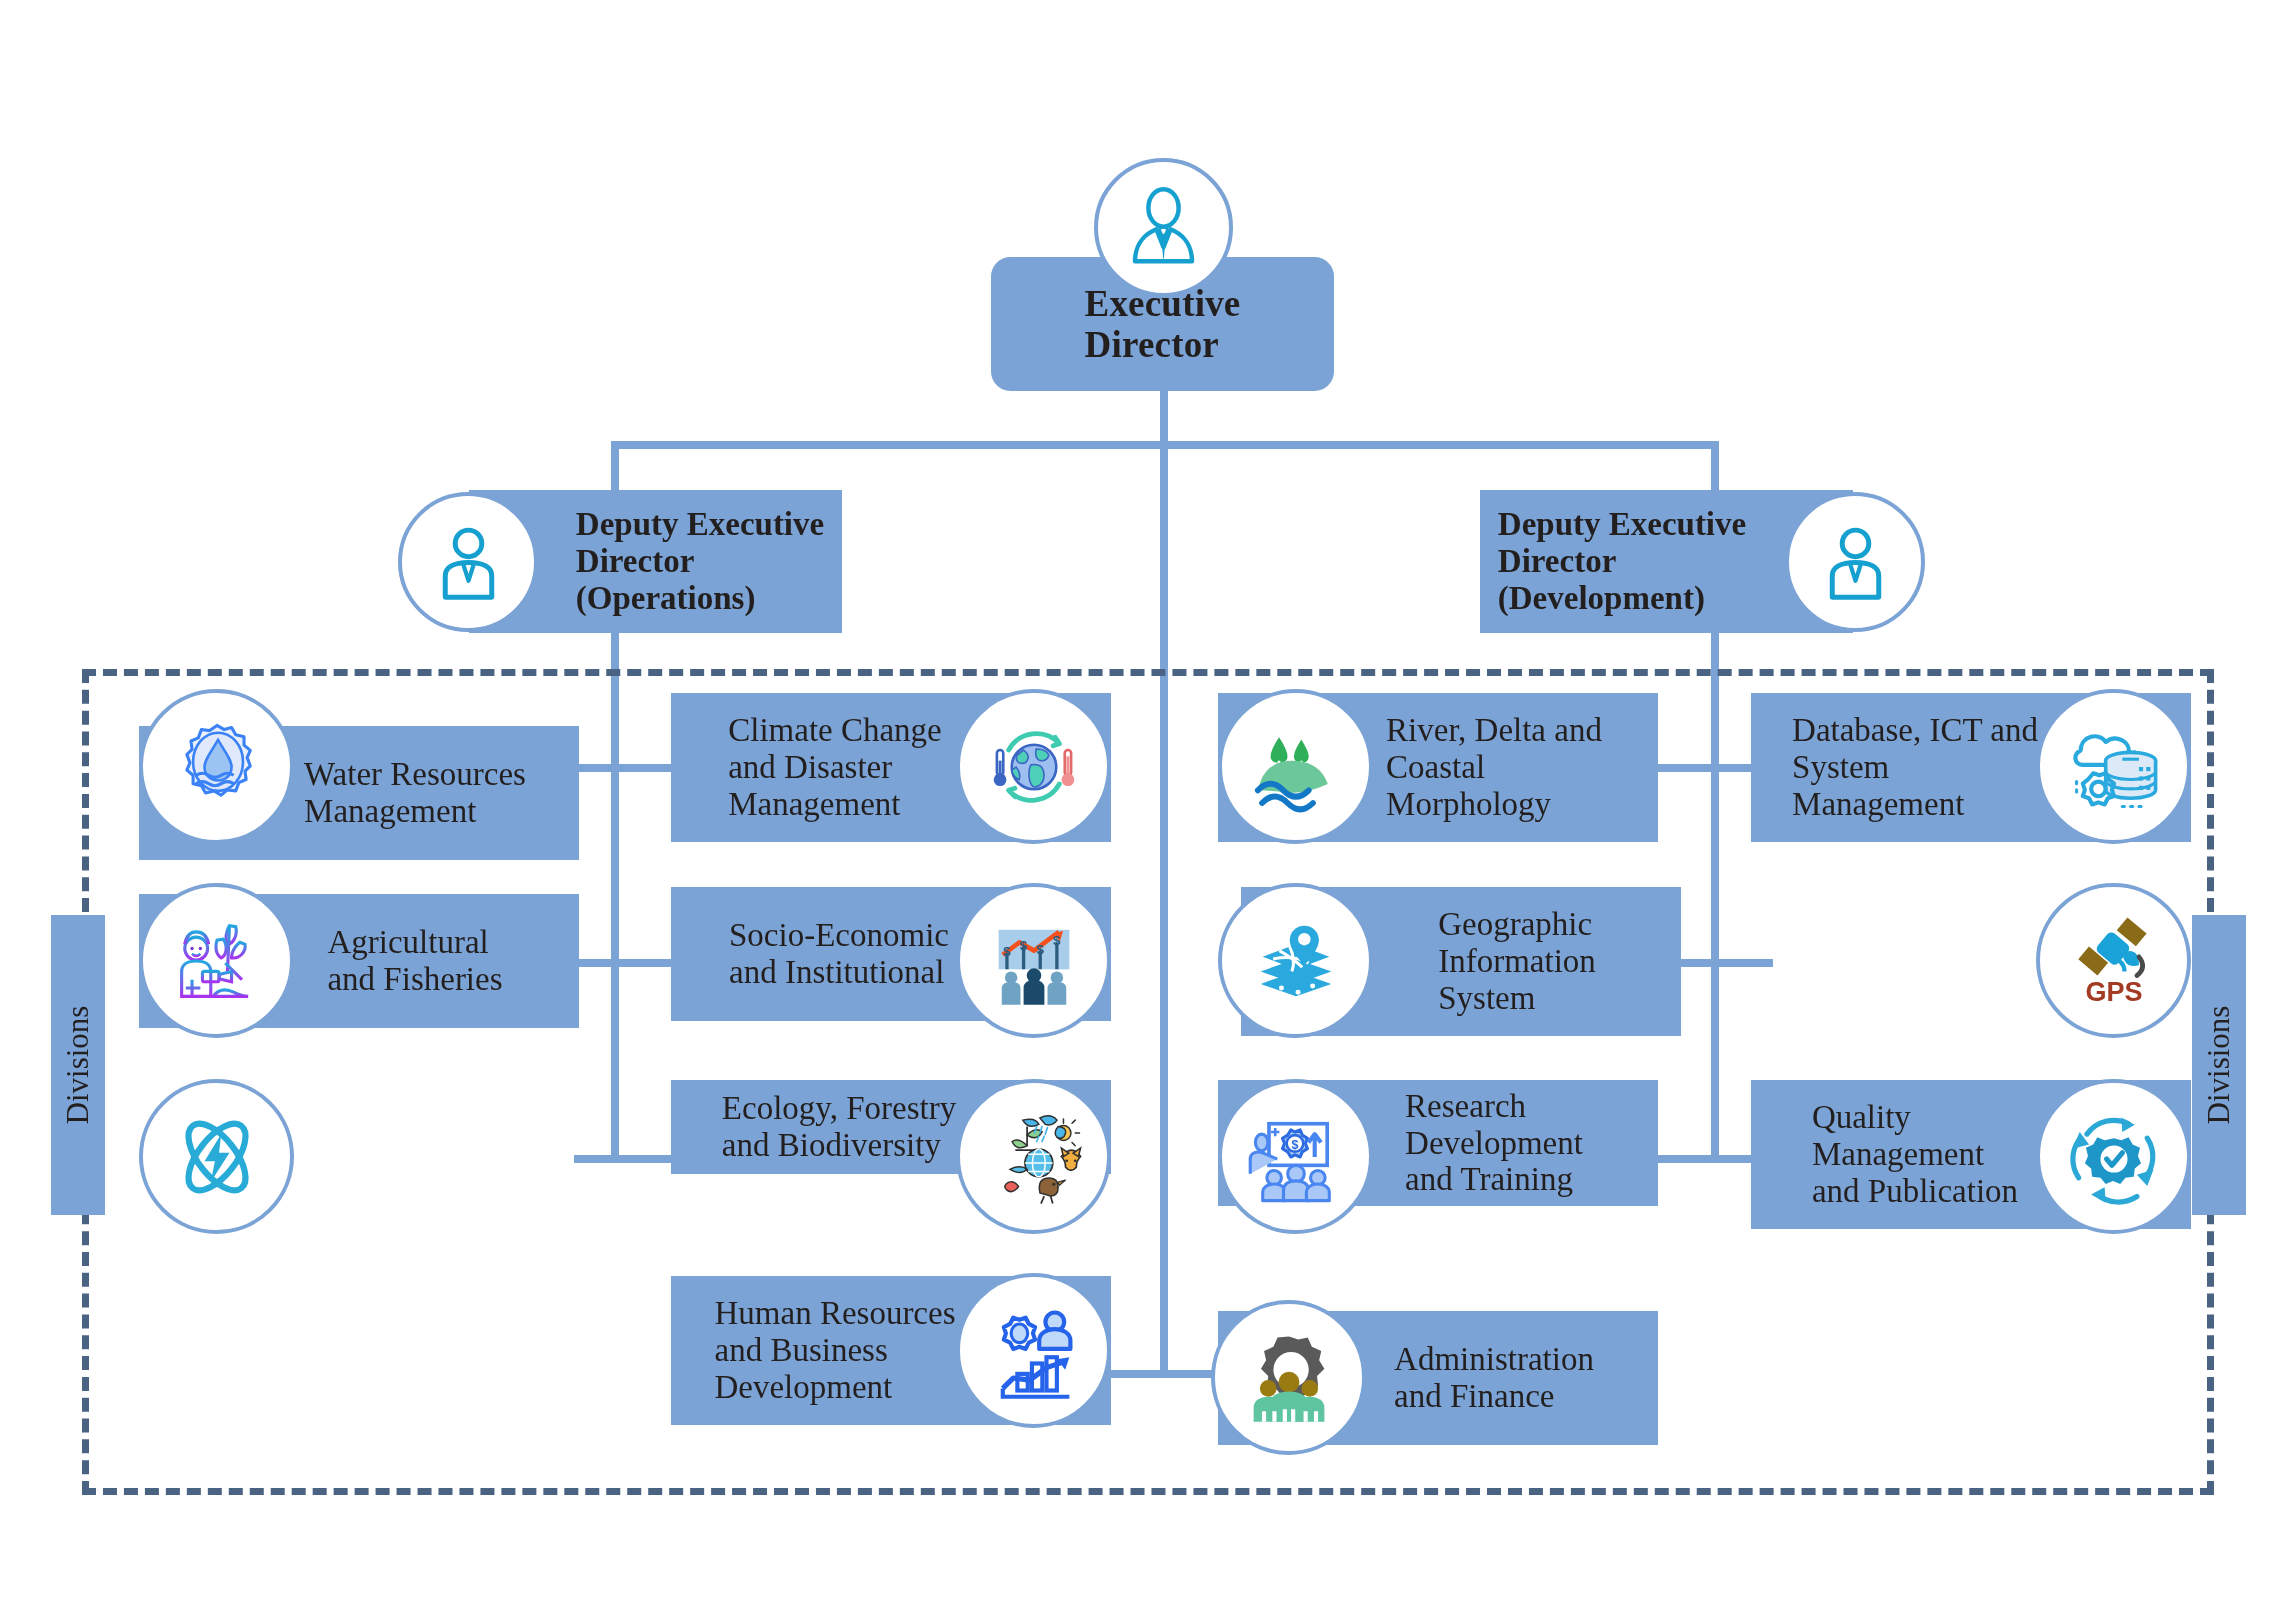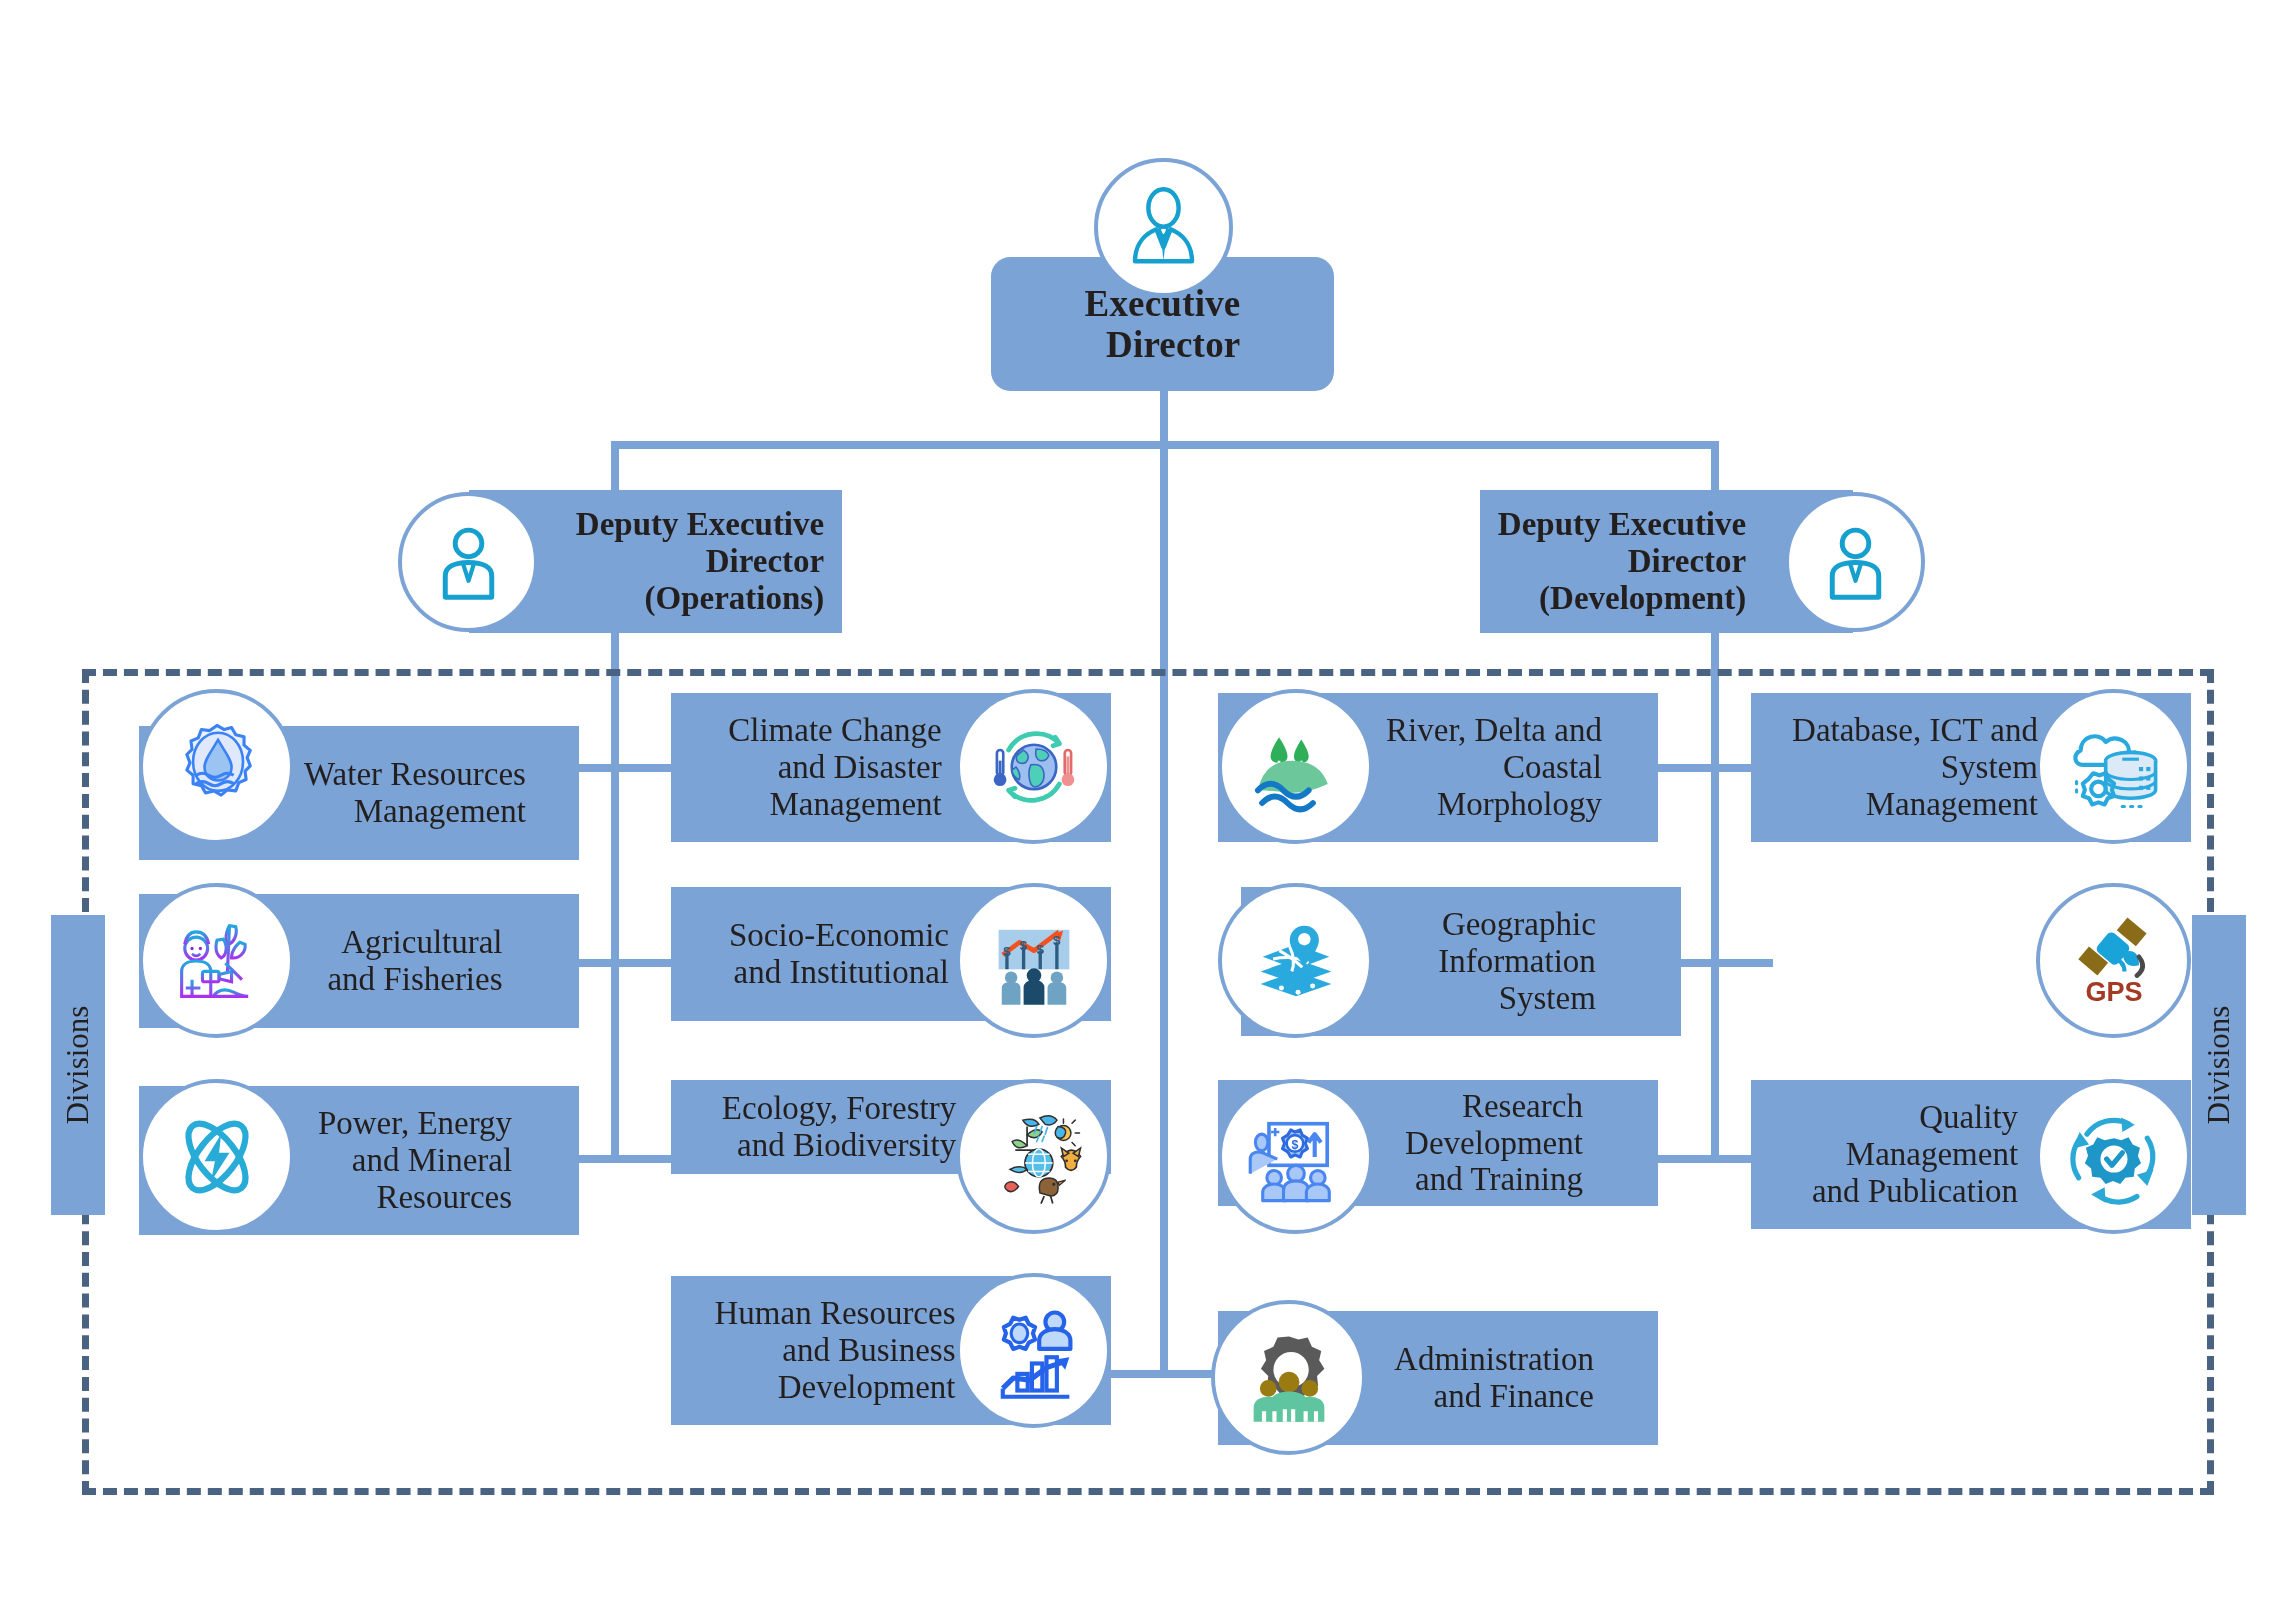--- a/index.html
+++ b/index.html
@@ -23,21 +23,21 @@
   .node{
     position:absolute;
     background:#7BA3D5;
     box-sizing:border-box;
     display:flex;
     align-items:center;
     justify-content:center;
     color:#231f1f;
     line-height:1.12;
   }
-  .node .txt{display:block;text-align:right;}
+  .node .txt{display:block;text-align:left;}
 
   
   .exec{
     border-radius:19.4px;
     font-weight:bold;
     font-size:37px;
     letter-spacing:0.2px;
   }
   .deputy{
     font-weight:bold;
@@ -195,25 +195,20 @@
       <path d="M26 43 q4 4 8 0" fill="none" stroke="url(#gAg)" stroke-width="2.5"></path>
       <path d="M16 84 L16 60 C16 53 22 50 30 50 C38 50 44 53 44 60 L44 84 Z" fill="none" stroke="url(#gAg)" stroke-width="3"></path>
       <rect x="36" y="60" width="16" height="10" rx="2" fill="none" stroke="url(#gAg)" stroke-width="3"></rect>
       <path d="M52 63 L64 60 L64 70 L52 67 Z" fill="none" stroke="url(#gAg)" stroke-width="3"></path>
       <path d="M26 68 L26 84 M20 76 L34 76" stroke="url(#gAg)" stroke-width="3"></path>
       <path d="M46 84 q8 -10 20 -4 q8 4 14 4 Z" fill="none" stroke="url(#gAg)" stroke-width="3"></path>
       <path d="M58 52 L74 68" stroke="url(#gAg)" stroke-width="3"></path>
     </svg>
   </div>
 
-  <div class="node division" style="left:139px;top:1086px;width:440px;height:149px;padding-left:112px;">
-    <span class="txt">
-      <span>Power, Energy</span><br><span>and Mineral</span><br><span>Resources</span>
-    </span>
-  </div>
   <div class="iconcirc" style="left:139px;top:1079px;width:155px;height:155px;">
     <svg width="104" height="104" viewBox="0 0 100 100" aria-hidden="true">
       <ellipse cx="50" cy="50" rx="18" ry="38" transform="rotate(38 50 50)" fill="none" stroke="#29ABD8" stroke-width="6"></ellipse>
       <ellipse cx="50" cy="50" rx="18" ry="38" transform="rotate(-38 50 50)" fill="none" stroke="#29ABD8" stroke-width="6"></ellipse>
       <path d="M54 28 L38 54 L48 54 L44 74 L62 46 L52 46 Z" fill="#29ABD8"></path>
     </svg>
   </div>
 
   <div class="node division" style="left:671px;top:693px;width:440px;height:149px;padding-right:112px;">
     <span class="txt">

